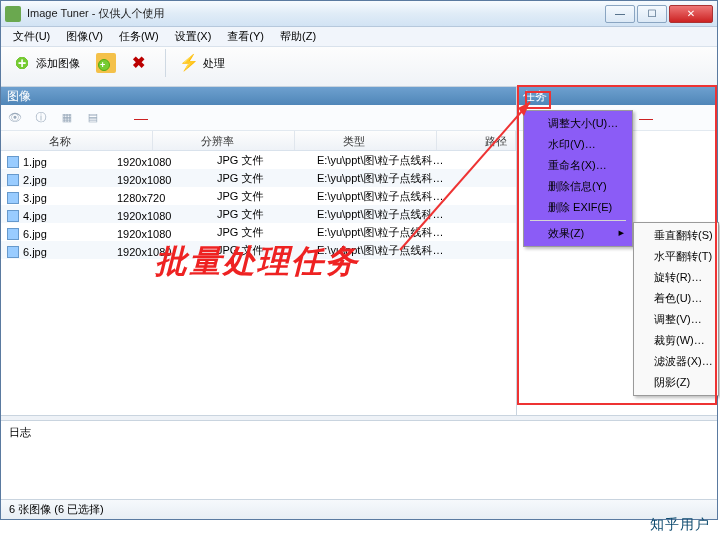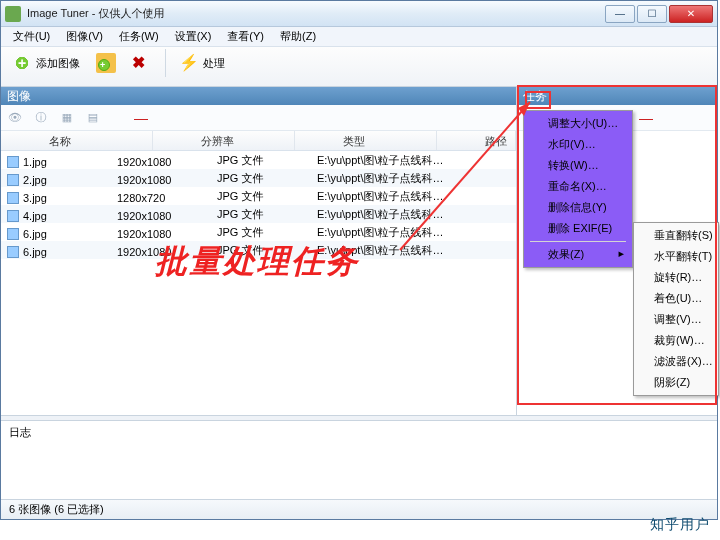--- a/index.html
+++ b/index.html
@@ -199,21 +199,20 @@
     <span>日志</span>
   </div>
   <div class="status">
     <span>6 张图像 (6 已选择)</span>
   </div>
 </div>
 
 <div class="menu1">
   <div class="mi">调整大小(U)…</div>
   <div class="mi">水印(V)…</div>
-  <div class="mi">转换(W)…</div>
   <div class="mi">重命名(X)…</div>
   <div class="mi">删除信息(Y)</div>
   <div class="mi">删除 EXIF(E)</div>
   <div class="sep"></div>
   <div class="mi sub">效果(Z)</div>
 </div>
 <div class="menu2">
   <div class="mi">垂直翻转(S)</div>
   <div class="mi">水平翻转(T)</div>
   <div class="mi">旋转(R)…</div>

